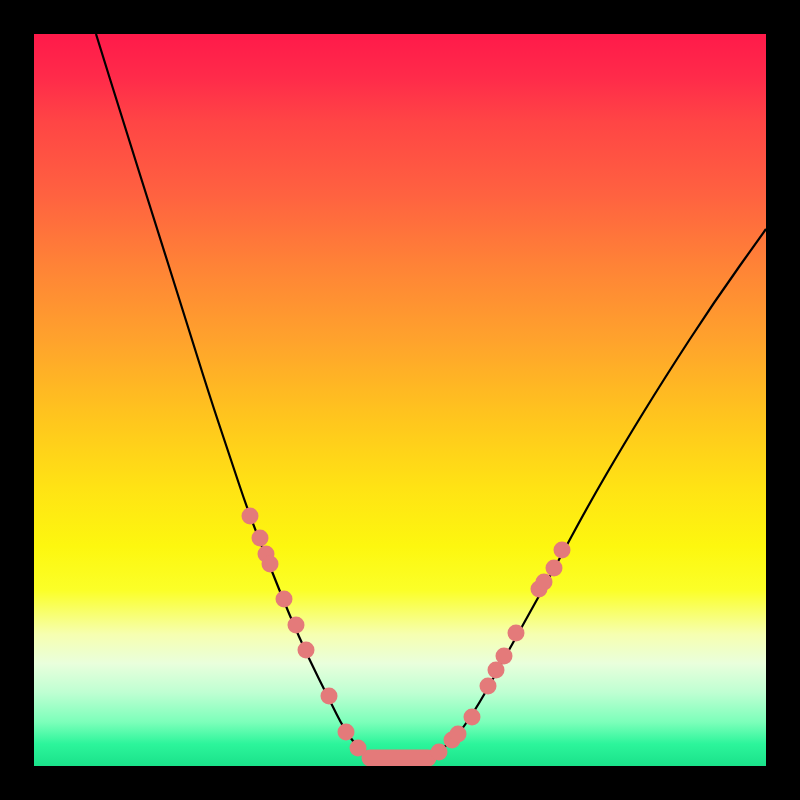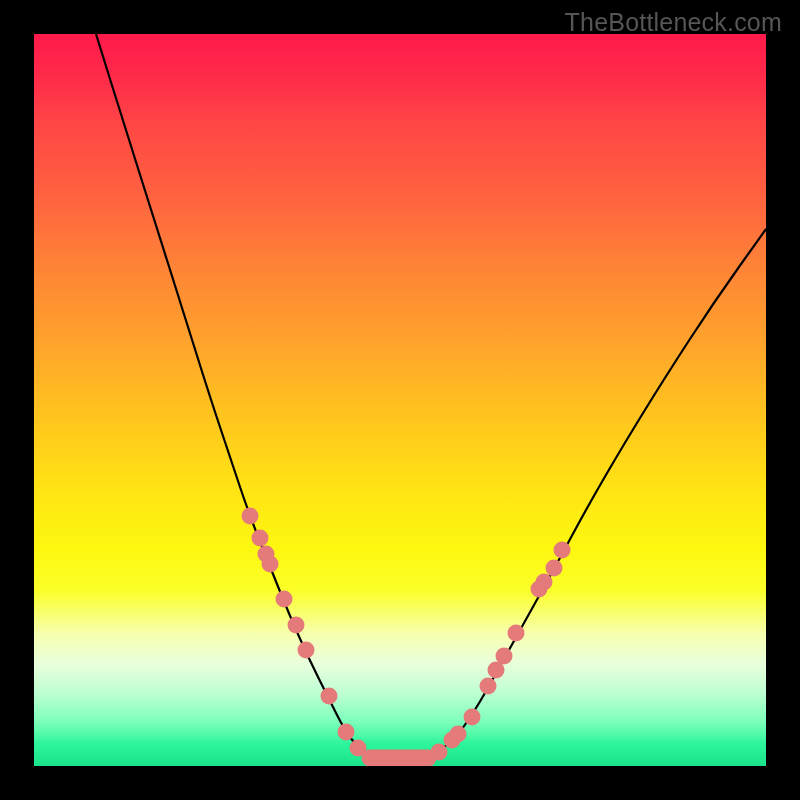--- a/index.html
+++ b/index.html
@@ -62,14 +62,13 @@
           <circle cx="462" cy="636" r="8.5" class="dot"></circle>
           <circle cx="470" cy="622" r="8.5" class="dot"></circle>
           <circle cx="482" cy="599" r="8.5" class="dot"></circle>
           <circle cx="505" cy="555" r="8.5" class="dot"></circle>
           <circle cx="510" cy="548" r="8.5" class="dot"></circle>
           <circle cx="520" cy="534" r="8.5" class="dot"></circle>
           <circle cx="528" cy="516" r="8.5" class="dot"></circle>
         </g>
     </svg>
   </div>
-  <div class="watermark">TheBottleneck.com</div>
 </div>
 
 </body></html>

